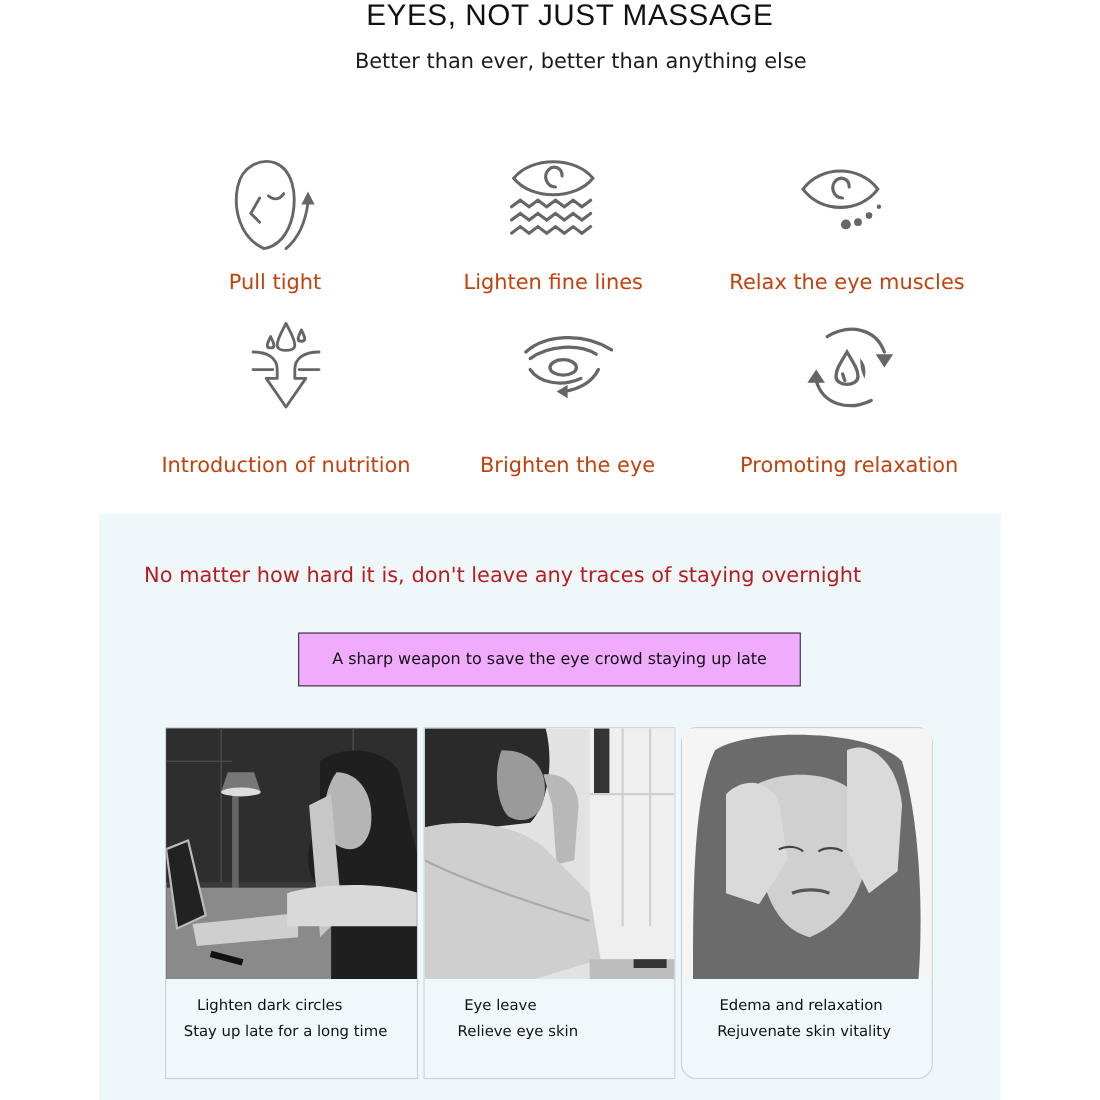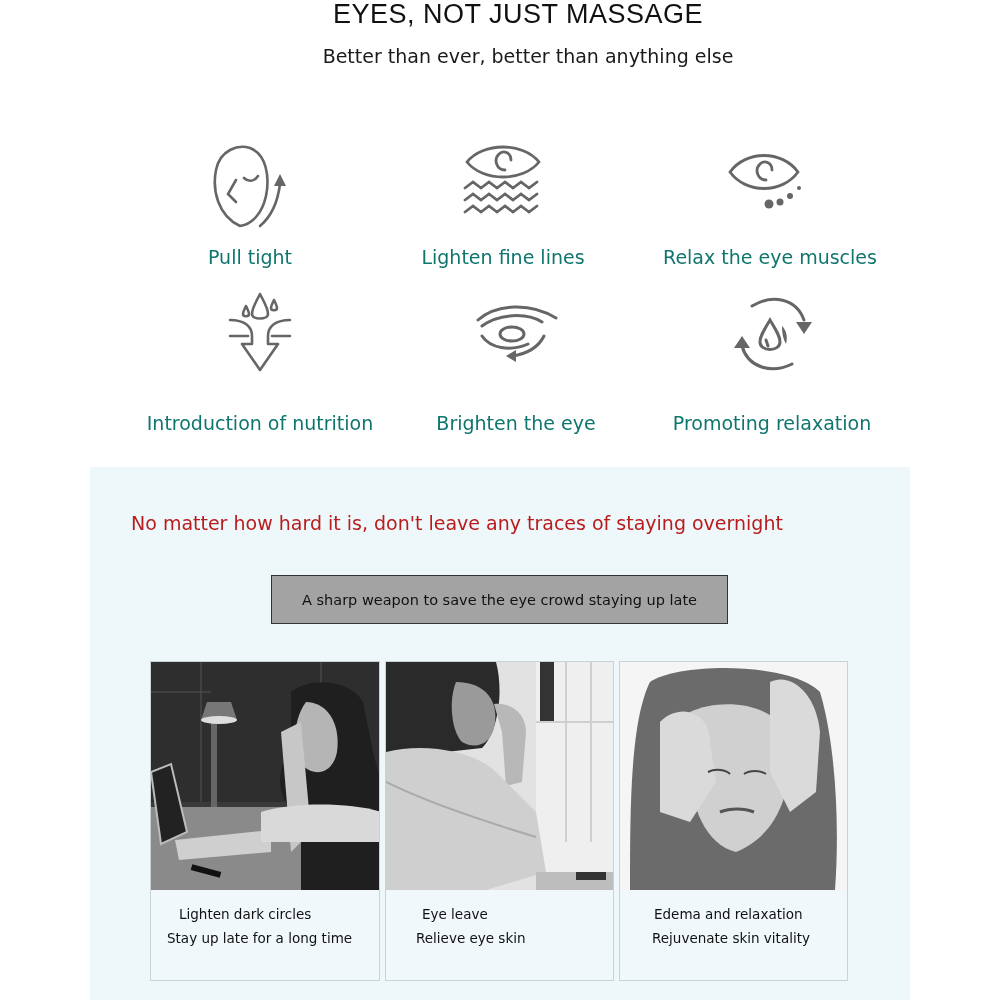--- a/index.html
+++ b/index.html
@@ -7,27 +7,27 @@
   body { position: relative; font-family: "DejaVu Sans", "Liberation Sans", sans-serif; color: #111; }
 
   .title { position: absolute; left: 0; width: 1036px; top: 0; text-align: center;
     font-family: "Liberation Sans", sans-serif; font-size: 27px; letter-spacing: 0.5px; color: #111; line-height: 28px; }
   .subtitle { position: absolute; left: 0; width: 1056px; top: 44px; text-align: center;
     font-family: "DejaVu Sans", sans-serif; font-size: 19px; color: #1a1a1a; line-height: 24px; }
 
   .feature { position: absolute; width: 280px; text-align: center; }
   .feature .icon { display: block; margin: 0 auto; }
   .feature .label { position: absolute; left: 0; width: 100%; font-family: "DejaVu Sans", sans-serif;
-    font-size: 19px; color: #0f766e; white-space: nowrap; }
+    font-size: 19px; color: #c2410c; white-space: nowrap; }
 
   .panel { position: absolute; left: 90px; top: 467px; width: 820px; height: 533px; background: #eef8fb; }
   .panel-heading { position: absolute; left: 41px; top: 45px; font-family: "DejaVu Sans", sans-serif;
     font-size: 19px; color: #b91c1c; white-space: nowrap; }
   .boxed { position: absolute; left: 181px; top: 108px; width: 457px; height: 49px;
-    border: 1.5px solid #333; background: #a3a3a3; display: flex; align-items: center; justify-content: center;
+    border: 1.5px solid #333; background: #f0abfc; display: flex; align-items: center; justify-content: center;
     font-family: "DejaVu Sans", sans-serif; font-size: 14.5px; color: #111; }
 
   .card { position: absolute; top: 194px; height: 320px; border: 1px solid #c9d3d6; background: #f0f8fb; }
   .card .photo { position: absolute; left: 0; top: 0; width: 100%; height: 228px; overflow: hidden; }
   .card .caption { position: absolute; left: 0; top: 240px; width: 100%; font-family: "DejaVu Sans", sans-serif;
     font-size: 13.5px; color: #111; line-height: 24px; }
   .card .caption div { white-space: nowrap; }
 </style>
 </head>
 <body>
@@ -172,21 +172,21 @@
         <rect x="150" y="210" width="79" height="18" fill="#bdbdbd"></rect>
         <rect x="190" y="210" width="30" height="8" fill="#333"></rect>
       </svg>
     </div>
     <div class="caption" style="padding-left:26px;">
       <div style="padding-left:10px;">Eye leave</div>
       <div style="padding-left:4px;">Relieve eye skin</div>
     </div>
   </div>
 
-  <div class="card" style="left:529px; width:229px;">
+  <div class="card" style="left:529px; width:229px;border-radius:14px;">
     <div class="photo">
       <svg width="229" height="228" viewBox="0 0 229 228">
         <rect width="229" height="228" fill="#f5f5f5"></rect>
         <path d="M30 20 C 60 0, 170 0, 200 30 C 215 80, 220 160, 215 228 L 10 228 C 10 150, 10 60, 30 20 Z" fill="#6b6b6b"></path>
         <path d="M70 50 C 100 36, 150 40, 166 70 C 176 110, 166 170, 116 190 C 76 180, 62 120, 70 50 Z" fill="#d0d0d0"></path>
         <path d="M40 60 C 60 40, 90 50, 90 80 L 96 120 L 70 160 L 40 150 Z" fill="#dadada"></path>
         <path d="M150 20 C 170 10, 196 30, 200 70 L 196 130 L 170 150 L 150 110 Z" fill="#dadada"></path>
         <path d="M88 110 C 96 106, 106 108, 110 112" stroke="#444" stroke-width="2" fill="none"></path>
         <path d="M124 112 C 130 108, 140 108, 146 112" stroke="#444" stroke-width="2" fill="none"></path>
         <path d="M100 150 C 110 146, 124 146, 134 150" stroke="#555" stroke-width="3" fill="none"></path>

